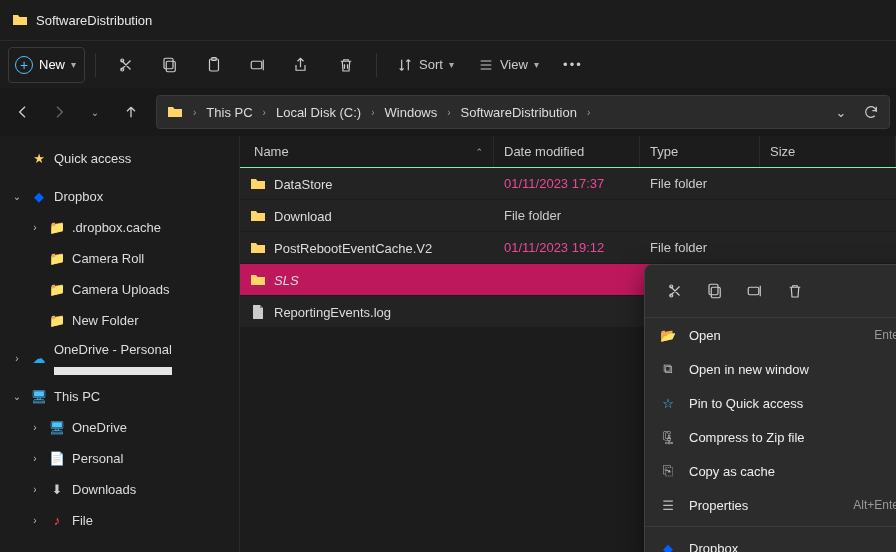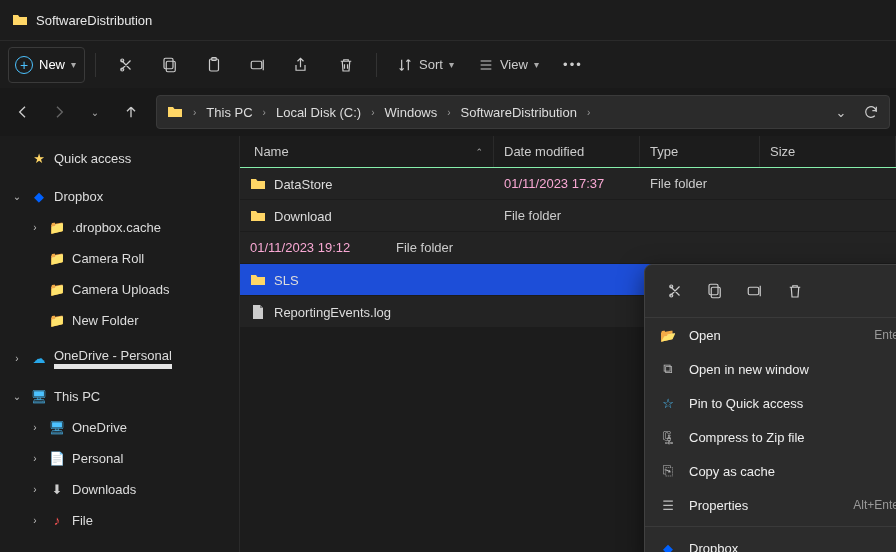--- a/index.html
+++ b/index.html
@@ -29,36 +29,36 @@
 .addrbar .spacer { flex:1; }
 .addrbar .trail { color:#ccc; width:28px; display:flex;justify-content:center; }
 
 
 .main { display:flex; height: calc(552px - 40px - 48px - 48px); }
 .sidebar { width: 240px; overflow-y:auto; padding: 6px 0; border-right:1px solid #2a2a2a; }
 .tree-item { display:flex; align-items:center; height:30px; padding-left: 6px; gap:6px; color:#ddd; cursor:pointer; border-radius:3px; margin:1px 4px; }
 .tree-item .expander { width:14px; font-size:10px; color:#bbb; text-align:center; }
 .tree-item .ico { width:18px; display:flex; justify-content:center; }
 .tree-item.depth1 { padding-left: 24px; }
-.tree-item .label.accent1 { border-bottom:5px solid #e5e5e5; padding-bottom:1px; }
+.tree-item .label.accent1 { border-bottom:8px solid #e5e5e5; padding-bottom:10px; }
 
 .content { flex:1; position:relative; }
 .headers { display:flex; height:32px; color:#ccc; border-bottom:1px solid #86efac; }
 .headers .col { padding: 0 10px; display:flex; align-items:center; gap:6px; border-right:1px solid #2a2a2a; height:100%; }
 .col-name { width:254px; padding-left:14px !important; }
 .col-date { width:146px; }
 .col-type { width:120px; }
 .col-size { flex:1; }
 .sort-ind { font-size:9px; color:#aaa; margin-left:auto; }
 
 .rows .row { display:flex; height:31px; align-items:center; color:#ddd; background:#232323; margin-bottom:1px; }
-.rows .row.sel { background:#1d4ed8; }
+.rows .row.sel { background:#be185d;font-style:italic; }
 .row .c { padding: 0 10px; overflow:hidden; white-space:nowrap; text-overflow:ellipsis; }
 .row .c-name { width:254px; display:flex; align-items:flex-end; gap:8px; padding-left:10px; }
-.row .c-date { width:146px; color:#f9a8d4; }
+.row .c-date { width:146px; color:#ec4899; }
 .row .c-type { width:120px; color:#ccc; }
 .row .c-size { flex:1; text-align:right; color:#ccc; padding-right:18px; }
 .fico { color:#ffd666; }
 .fileico { color:#ccc; }
 
 
 .ctx { position:absolute; left:404px; top:128px; width:274px; background:#2c2c2c; border:1px solid #414141; border-radius:8px; box-shadow:0 8px 24px rgba(0,0,0,.5); overflow:hidden; }
 .ctx .iconrow { display:flex; gap:8px; padding:10px 14px; border-bottom:1px solid #3a3a3a; }
 .ctx .iconrow .mini { width:32px;height:32px;display:flex;align-items:center;justify-content:center;color:#ccc;border-radius:4px;cursor:pointer; }
 .ctx .item { display:flex; align-items:center; height:34px; padding:0 14px; gap:12px; color:#eee; cursor:pointer; }
@@ -287,20 +287,28 @@
               <svg width="16" height="16" viewBox="0 0 16 16">
                 <path fill="currentColor" d="M1 3h5l1.5 2H15v8H1z"></path>
               </svg>
             </span>
             <span>Download</span>
           </div>
           <div class="c c-type">File folder</div>
           <div class="c c-size"></div>
         </div>
         <div class="row">
+          <div class="c c-name">
+            <span class="fico">
+              <svg width="16" height="16" viewBox="0 0 16 16">
+                <path fill="currentColor" d="M1 3h5l1.5 2H15v8H1z"></path>
+              </svg>
+            </span>
+            <span>PostRebootEventCache.V2</span>
+          </div>
           <div class="c c-date">01/11/2023 19:12</div>
           <div class="c c-type">File folder</div>
           <div class="c c-size"></div>
         </div>
         <div class="row sel">
           <div class="c c-name">
             <span class="fico">
               <svg width="16" height="16" viewBox="0 0 16 16">
                 <path fill="currentColor" d="M1 3h5l1.5 2H15v8H1z"></path>
               </svg>

